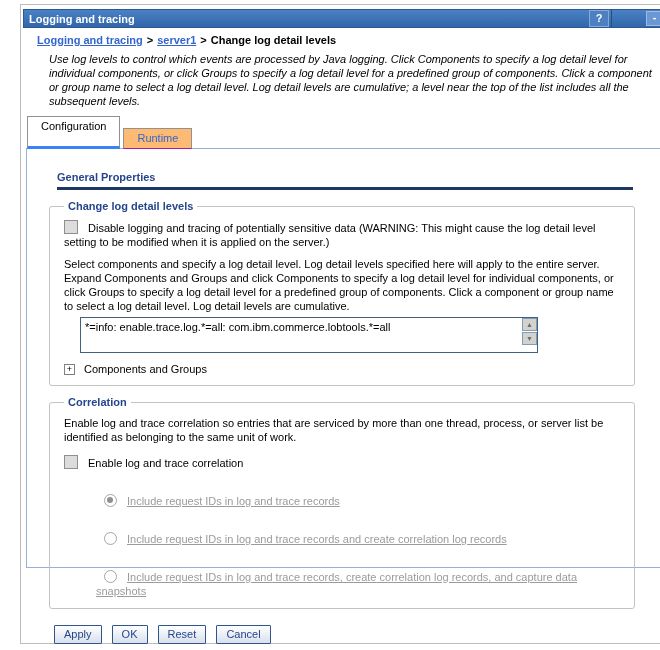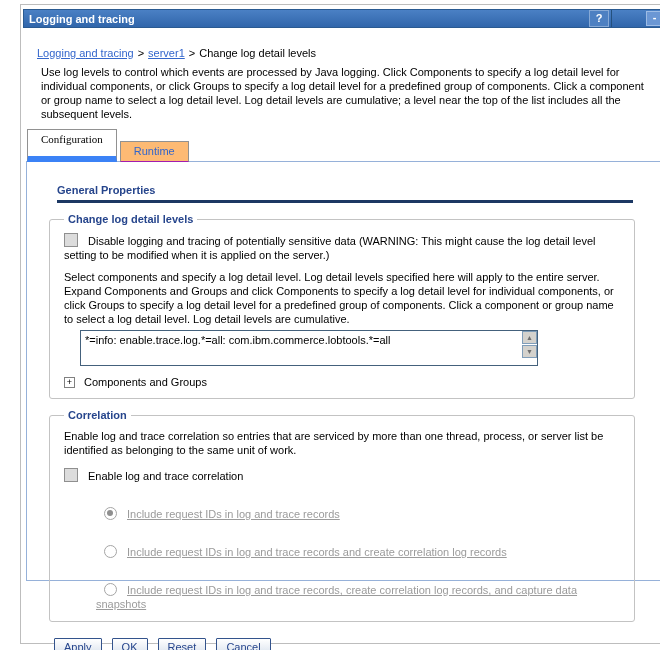--- a/index.html
+++ b/index.html
@@ -25,32 +25,32 @@
     color:#fff;font-weight:bold;text-align:center;line-height:15px;cursor:pointer;
   }
   .tb-divider{width:1px;height:17px;background:#24507e;margin:0 2px;}
   .tb-right{width:52px;display:flex;justify-content:flex-end;align-items:center;}
   .min-btn{
     width:15px;height:13px;background:#6b97d4;border:1px solid #9dbce5;
     color:#fff;line-height:11px;text-align:center;font-weight:bold;
     margin-right:3px;cursor:pointer;
   }
   
-  .breadcrumb{margin:19px 14px 0 16px;font-weight:normal;color:#000;}
+  .breadcrumb{margin:6px 14px 0 16px;font-weight:bold;color:#000;}
   .breadcrumb a{color:#3366cc;text-decoration:underline;cursor:pointer;}
   .crumb-sep{margin:0 4px;}
   
-  .intro{margin:6px 16px 0 20px;line-height:14px;}
+  .intro{margin:6px 16px 0 28px;line-height:14px;font-style:italic;}
   
   .tabs{display:flex;margin:8px 0 0 6px;position:relative;z-index:2;}
   .tab{
     padding:3px 13px 4px;border:1px solid #919191;margin-right:3px;
     cursor:pointer;
   }
-  .tab.active{background:#fff;border-bottom:6px solid #3b82f6;color:#000;font-family:Liberation Serif, serif;}
+  .tab.active{background:#fff;border-bottom:3px solid #3b82f6;color:#000;}
   .tab.inactive{background:#fdba74;color:#3366cc;border-bottom:1px solid #a21caf;margin-top:12px;}
   
   .panel{
     margin:-1px 5px 0 5px;border:1px solid #96b1d9;height:420px;
     box-sizing:border-box;position:relative;z-index:1;background:#fff;
   }
   .gp-heading{
     margin:22px 30px 0 30px;padding-bottom:4px;border-bottom:3px solid #1c3863;
     color:#26458c;font-weight:bold;
   }

